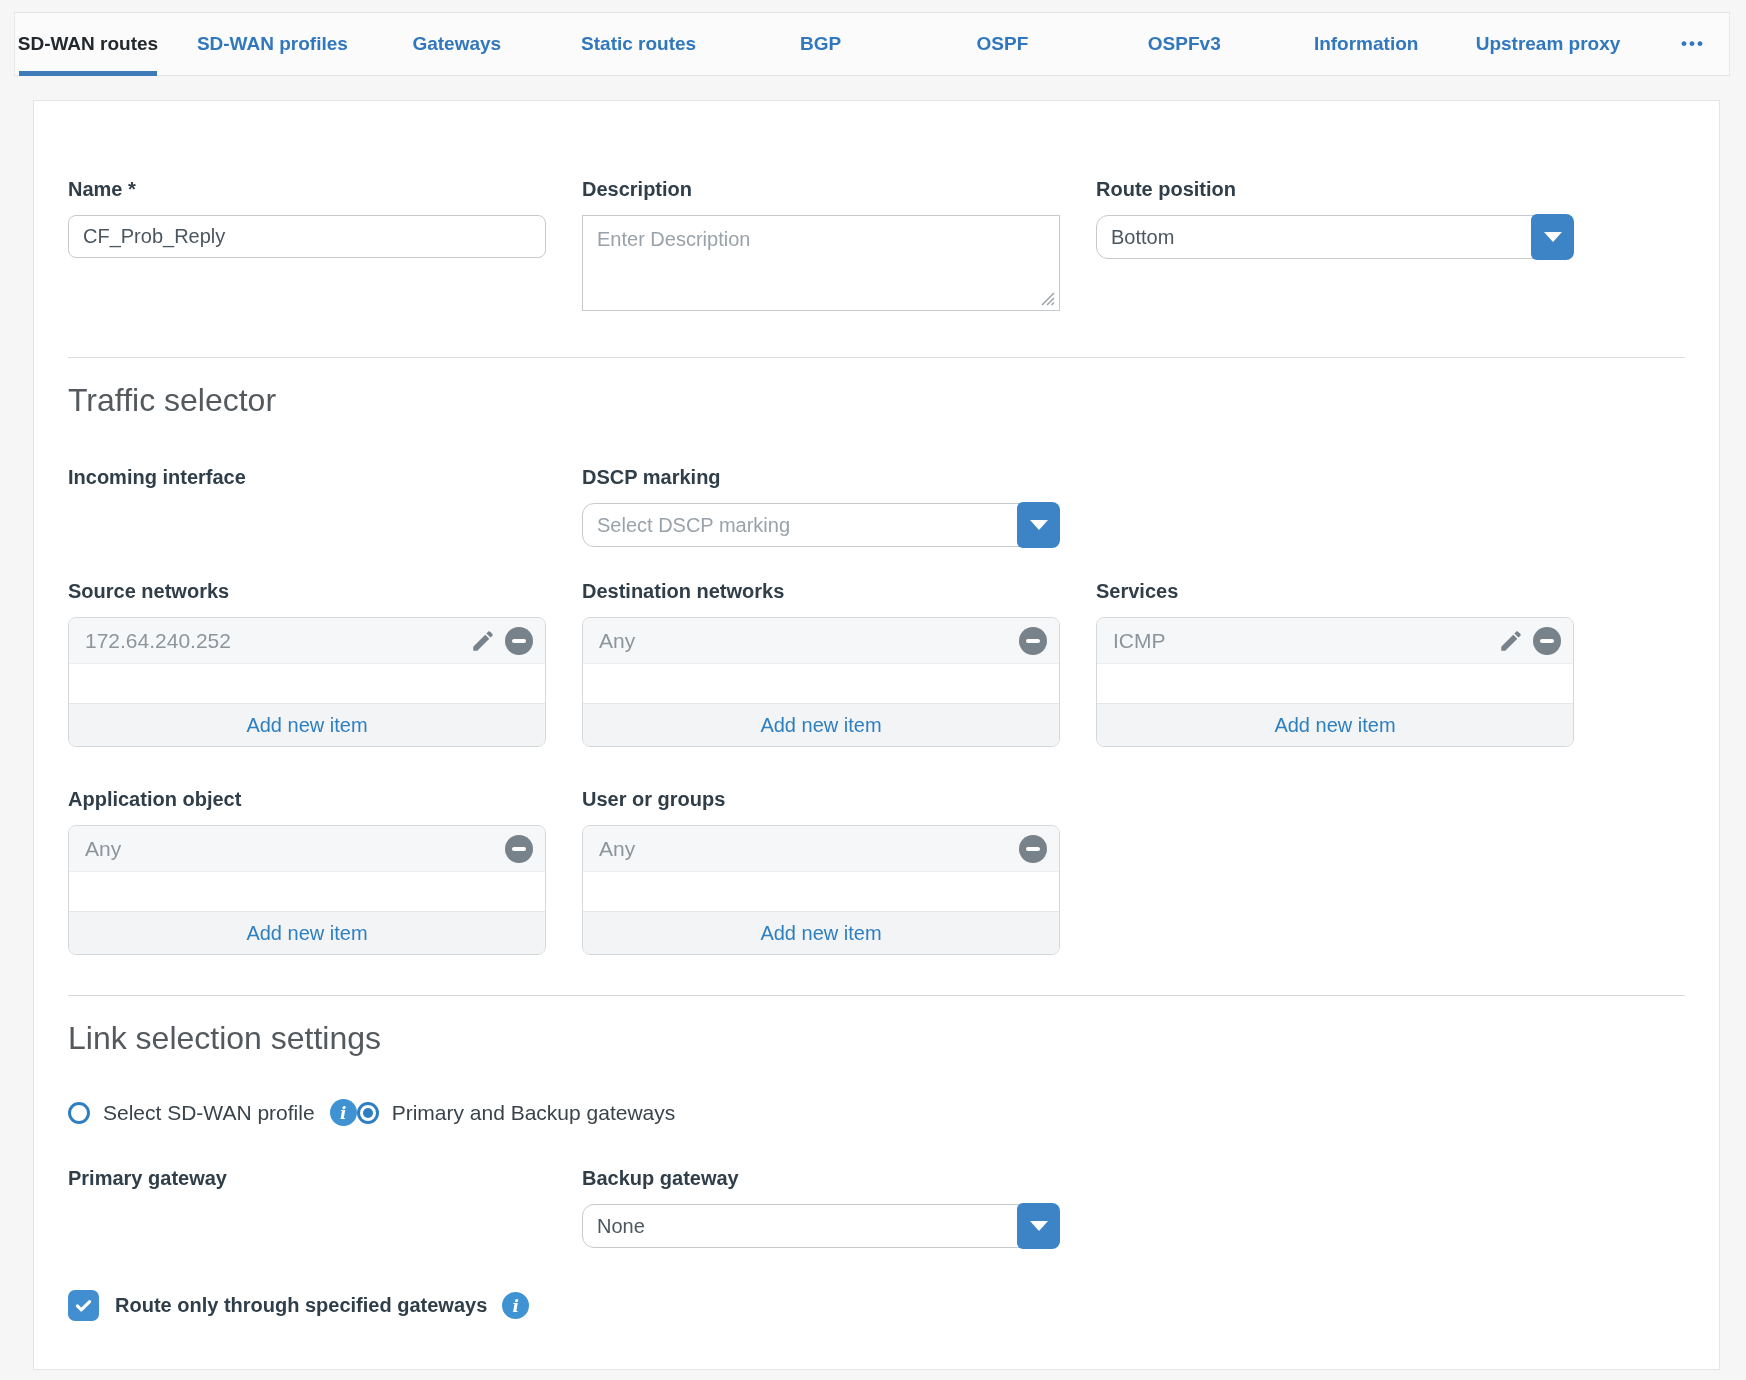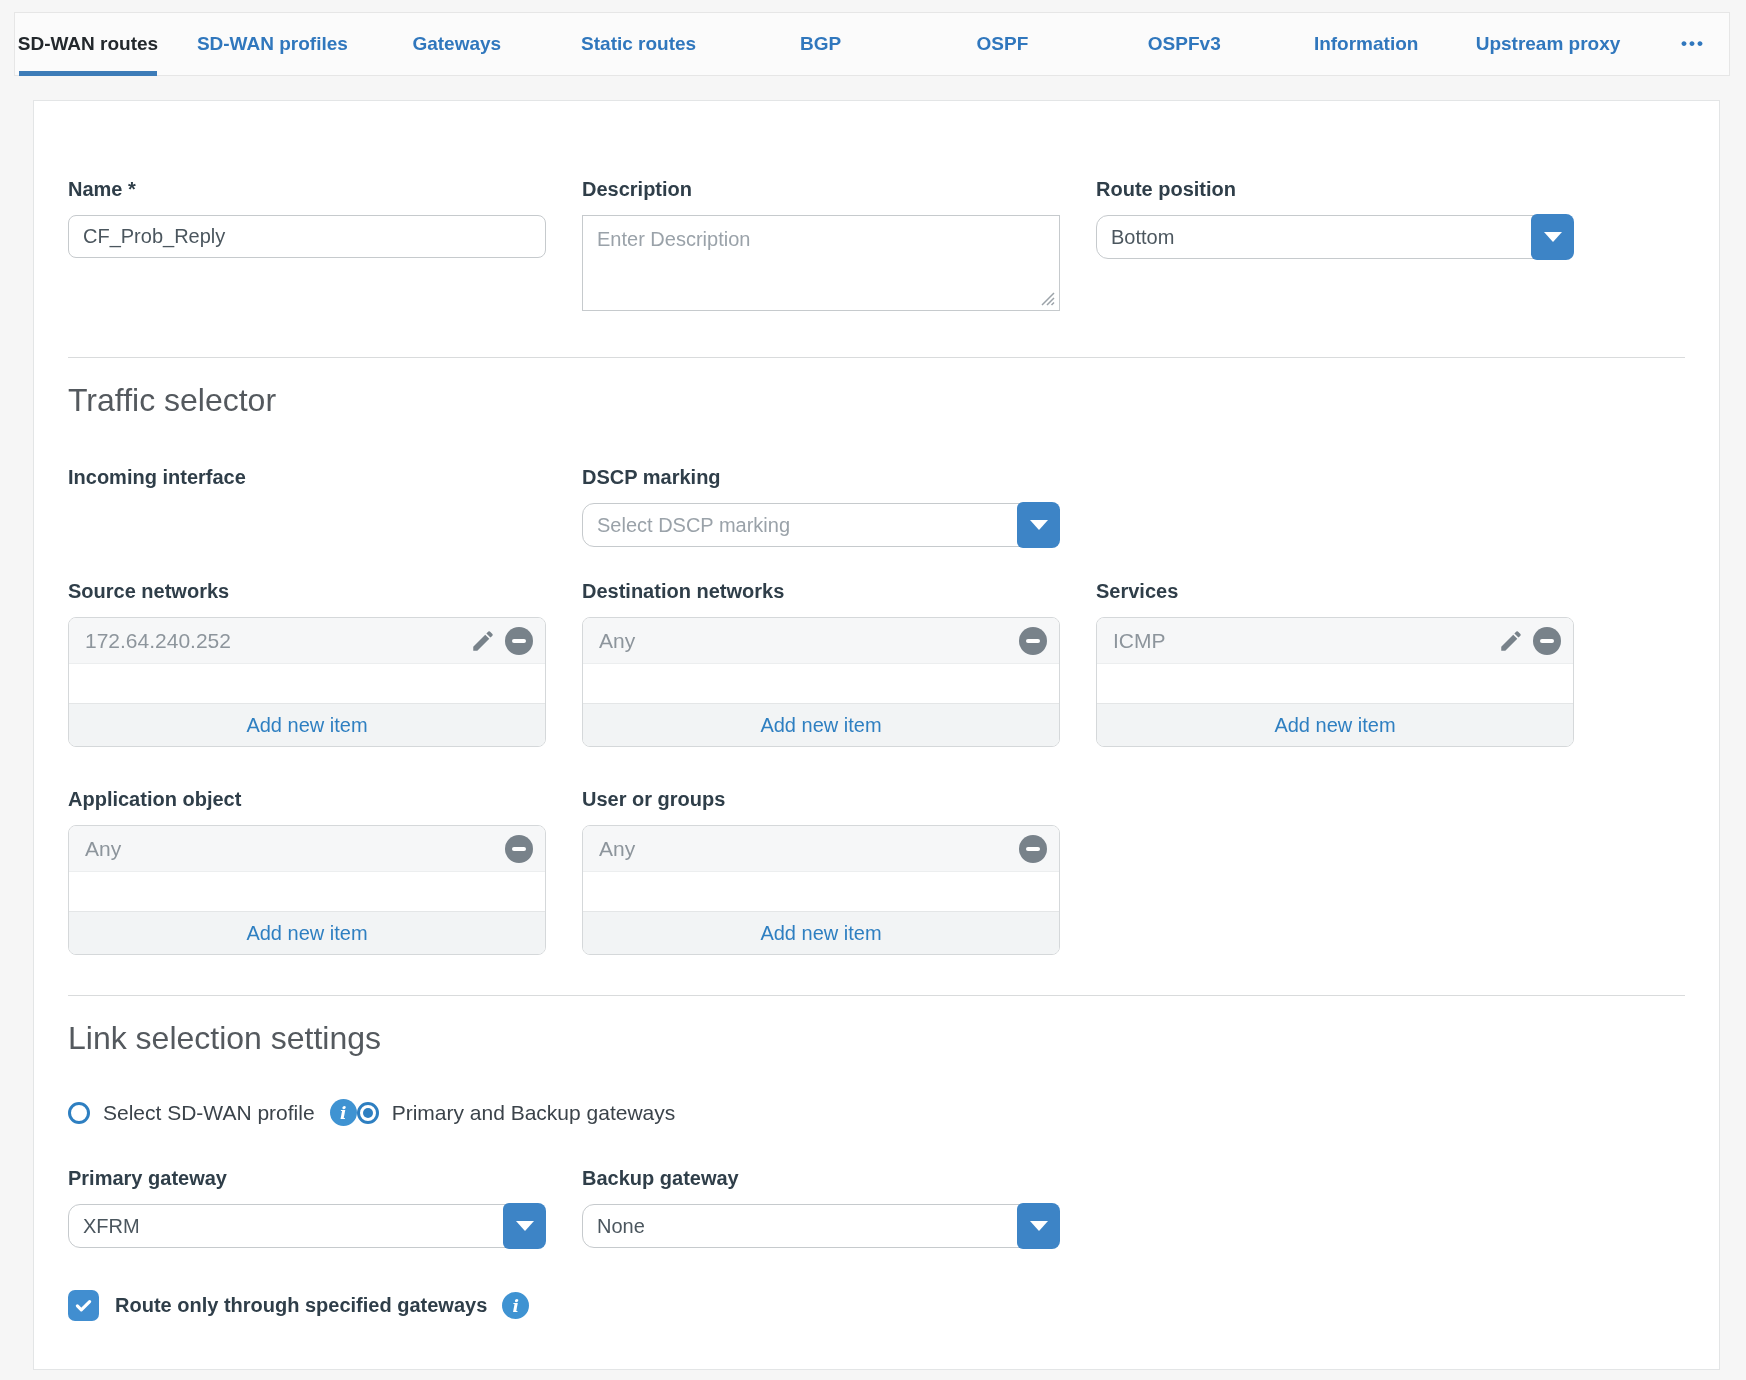--- a/index.html
+++ b/index.html
@@ -331,26 +331,20 @@
     <span class="info-icon">i</span>
     <div class="radio-group">
       <span class="radio checked"></span>
       <span class="radio-label">Primary and Backup gateways</span>
     </div>
   </div>
 
   <div class="grid3 row-gw">
     <div class="field">
       <label class="field-label">Primary gateway</label>
-      <div class="select">
-        <span class="select-value">XFRM</span>
-        <span class="dd-btn">
-            <span class="tri"></span>
-          </span>
-      </div>
     </div>
     <div class="field">
       <label class="field-label">Backup gateway</label>
       <div class="select">
         <span class="select-value">None</span>
         <span class="dd-btn">
             <span class="tri"></span>
           </span>
       </div>
     </div>

